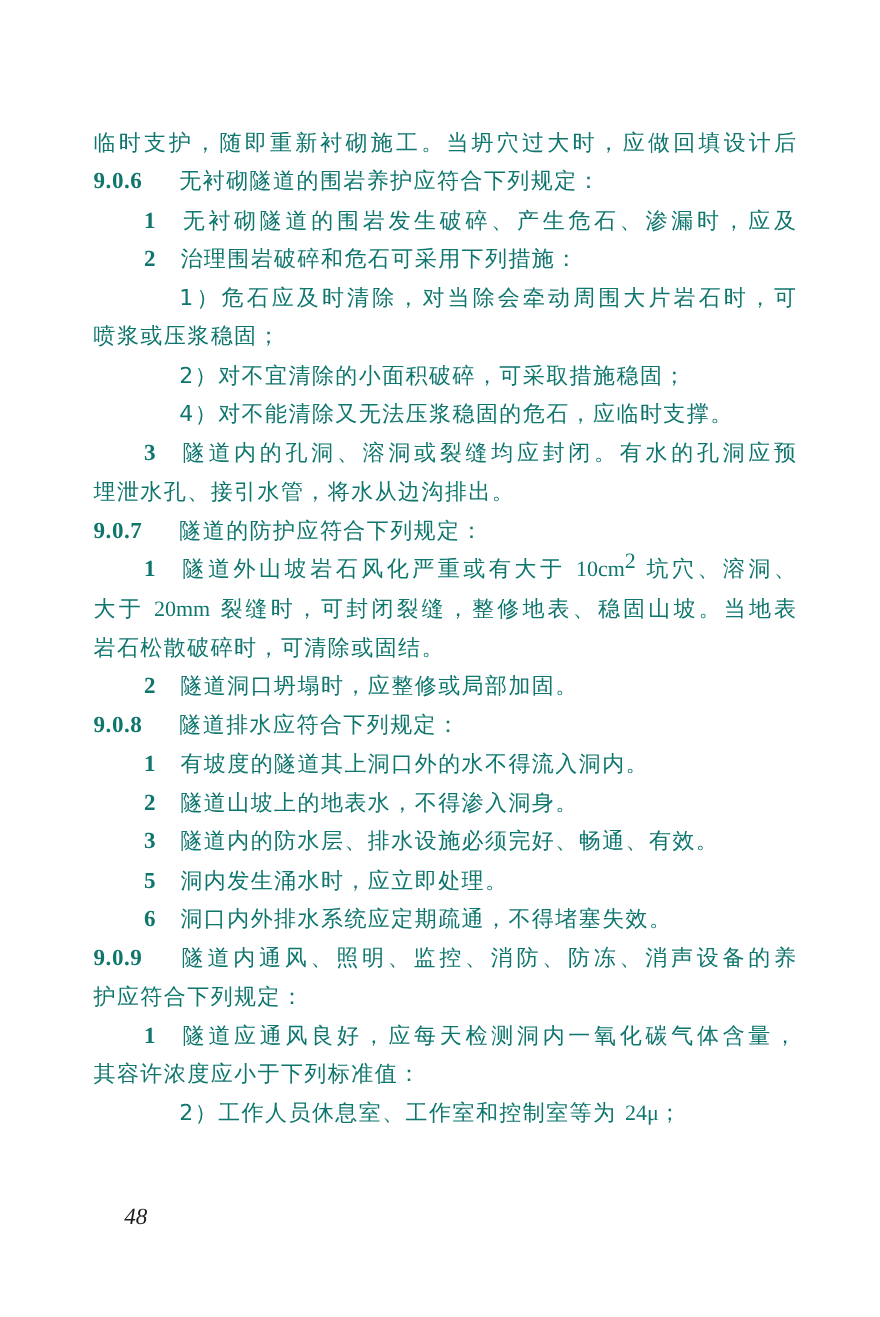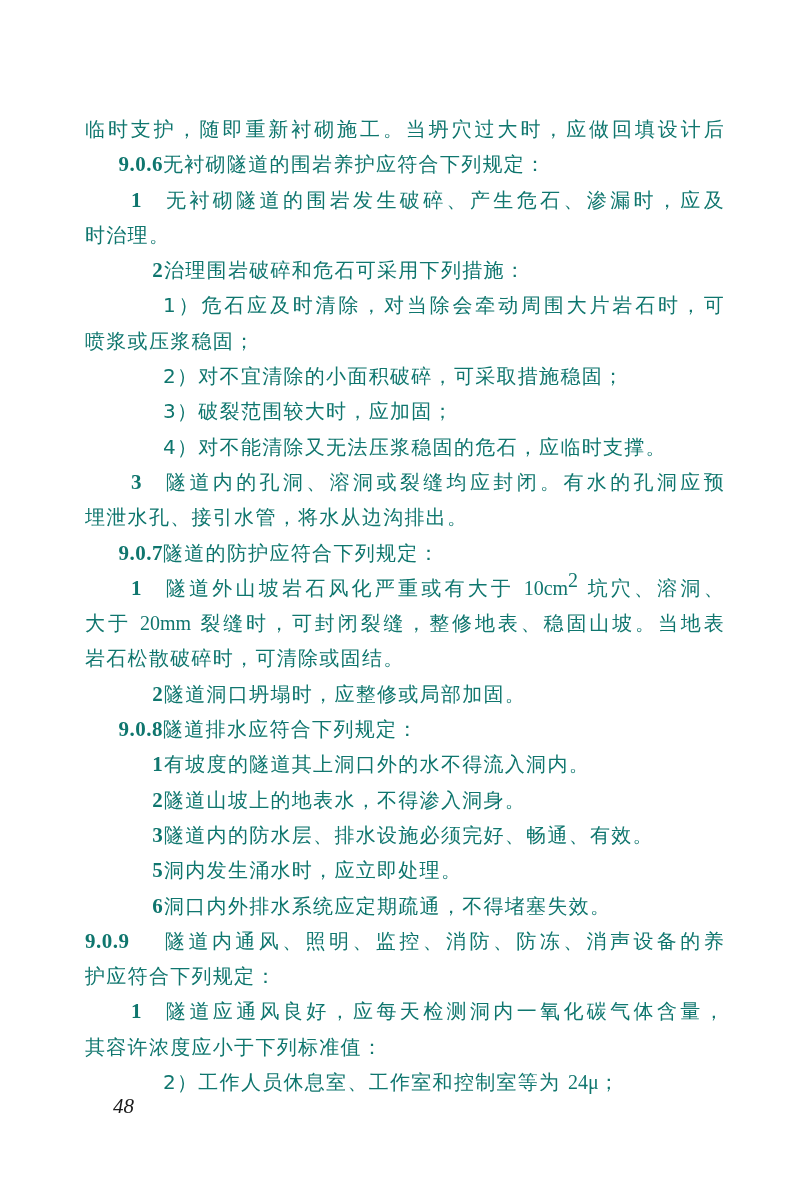--- a/index.html
+++ b/index.html
@@ -2,49 +2,47 @@
 <html><head>
 <meta charset="utf-8">
 <style>
   html, body { margin:0; padding:0; background:#ffffff; }
   body { width:800px; height:1197px; position:relative; overflow:hidden; }
   .page { position:absolute; left:85px; top:112px; width:640px; color:#0f766e;
           font-family:"DejaVu Sans", sans-serif; font-size:20px; }
   .line { height:35.3px; line-height:35.3px; white-space:nowrap; letter-spacing:1.3px; }
   .ind1 { padding-left:46px; }
   .ind2 { padding-left:78px; }
-  .num { font-family:"Liberation Serif", serif; font-weight:bold; font-size:21px; display:inline-block;text-align:right; }
+  .num { font-family:"Liberation Serif", serif; font-weight:bold; font-size:21px; display:inline-block; }
   .secnum { width:78px; letter-spacing:0.5px; }
   .itemnum { width:33px; }
   .justify { text-align:justify; text-align-last:justify; }
   .latin { font-family:"Liberation Serif", serif; font-size:20px; letter-spacing:0;text-align:center; }
   .pageno { position:absolute; left:113px; top:1094px; font-family:"Liberation Serif", serif;
             font-style:italic; font-size:21px; color:#1a1a1a; }
   sup { font-size:12px; vertical-align:8px; line-height:0; }
 </style>
 </head>
 <body>
 
 <div class="page">
   <div class="line justify">临时支护，随即重新衬砌施工。当坍穴过大时，应做回填设计后</div>
 
   <div class="line">
     <span class="num secnum">9.0.6</span><span>无衬砌隧道的围岩养护应符合下列规定：</span>
   </div>
   <div class="line ind1 justify">
     <span class="num itemnum">1</span><span>无衬砌隧道的围岩发生破碎、产生危石、渗漏时，应及</span>
   </div>
-  <div class="line">时治理。</div>
   <div class="line ind1">
     <span class="num itemnum">2</span><span>治理围岩破碎和危石可采用下列措施：</span>
   </div>
   <div class="line ind2 justify">1）危石应及时清除，对当除会牵动周围大片岩石时，可</div>
   <div class="line">喷浆或压浆稳固；</div>
   <div class="line ind2">2）对不宜清除的小面积破碎，可采取措施稳固；</div>
-  <div class="line ind2">3）破裂范围较大时，应加固；</div>
   <div class="line ind2">4）对不能清除又无法压浆稳固的危石，应临时支撑。</div>
   <div class="line ind1 justify">
     <span class="num itemnum">3</span><span>隧道内的孔洞、溶洞或裂缝均应封闭。有水的孔洞应预</span>
   </div>
   <div class="line">埋泄水孔、接引水管，将水从边沟排出。</div>
 
   <div class="line">
     <span class="num secnum">9.0.7</span><span>隧道的防护应符合下列规定：</span>
   </div>
   <div class="line ind1 justify">

